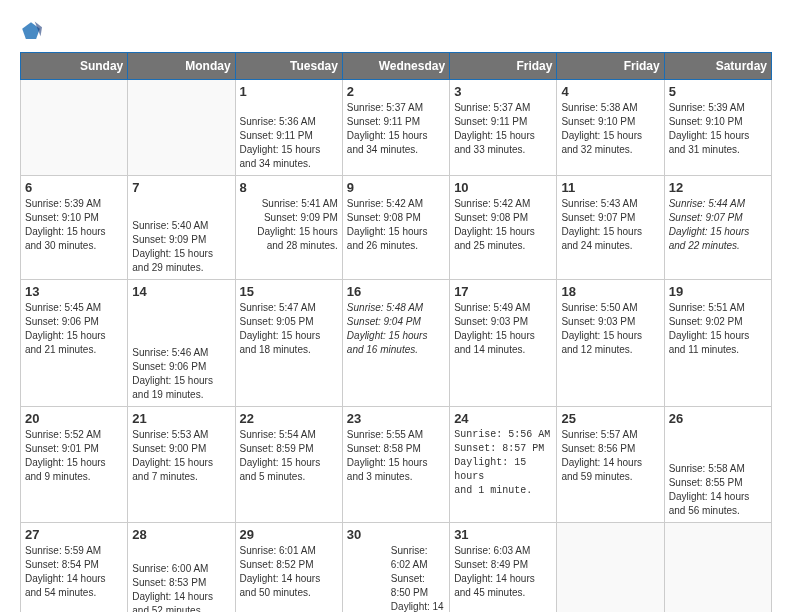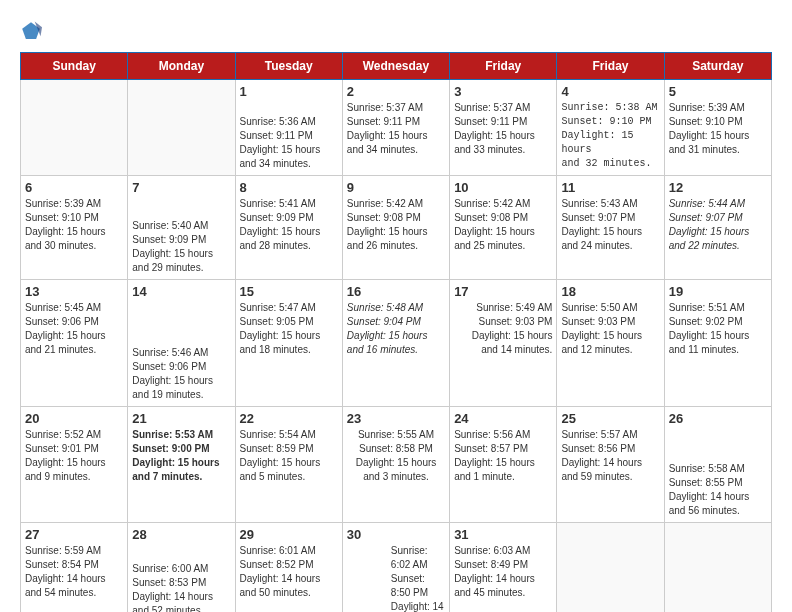--- a/index.html
+++ b/index.html
@@ -46,24 +46,24 @@
     .location-title {
       font-size: 15px;
       color: #333;
     }
     .calendar-table {
       width: 100%;
       border-collapse: collapse;
       font-size: 11px;
     }
     .calendar-table th {
-      background-color: #b91c1c;
+      background-color: #737373;
       color: white;
       padding: 6px 4px;
-      text-align: center;
+      text-align: right;
       font-size: 12px;
       font-weight: bold;
       border: 1px solid #1a6db5;
     }
     .calendar-table td {
       border: 1px solid #ccc;
       vertical-align: top;
       padding: 4px;
       width: calc(100% / 7);
       height: 90px;
@@ -137,21 +137,21 @@
         </td>
         <td>
           <span class="day-number">3</span>
           <div class="cell-text" style="white-space: pre-line;">Sunrise: 5:37 AM
 Sunset: 9:11 PM
 Daylight: 15 hours
 and 33 minutes.</div>
         </td>
         <td>
           <span class="day-number">4</span>
-          <div class="cell-text" style="white-space: pre-line; font-family: Liberation Mono, monospace;">Sunrise: 5:38 AM
+          <div class="cell-text" style="white-space: pre-line;">Sunrise: 5:38 AM
 Sunset: 9:10 PM
 Daylight: 15 hours
 and 32 minutes.</div>
         </td>
         <td>
           <span class="day-number">5</span>
           <div class="cell-text" style="white-space: pre-line;">Sunrise: 5:39 AM
 Sunset: 9:10 PM
 Daylight: 15 hours
 and 31 minutes.</div>
@@ -167,21 +167,21 @@
         </td>
         <td>
           <span class="day-number">7</span>
           <div class="cell-text" style="white-space: pre-line; margin-top: 24px;">Sunrise: 5:40 AM
 Sunset: 9:09 PM
 Daylight: 15 hours
 and 29 minutes.</div>
         </td>
         <td>
           <span class="day-number">8</span>
-          <div class="cell-text" style="white-space: pre-line;">Sunrise: 5:41 AM
+          <div class="cell-text" style="white-space: pre-line; text-align: right;">Sunrise: 5:41 AM
 Sunset: 9:09 PM
 Daylight: 15 hours
 and 28 minutes.</div>
         </td>
         <td>
           <span class="day-number">9</span>
           <div class="cell-text" style="white-space: pre-line;">Sunrise: 5:42 AM
 Sunset: 9:08 PM
 Daylight: 15 hours
 and 26 minutes.</div>
@@ -232,21 +232,21 @@
         </td>
         <td>
           <span class="day-number">16</span>
           <div class="cell-text" style="white-space: pre-line; font-style: italic;">Sunrise: 5:48 AM
 Sunset: 9:04 PM
 Daylight: 15 hours
 and 16 minutes.</div>
         </td>
         <td>
           <span class="day-number">17</span>
-          <div class="cell-text" style="white-space: pre-line; text-align: right;">Sunrise: 5:49 AM
+          <div class="cell-text" style="white-space: pre-line;">Sunrise: 5:49 AM
 Sunset: 9:03 PM
 Daylight: 15 hours
 and 14 minutes.</div>
         </td>
         <td>
           <span class="day-number">18</span>
           <div class="cell-text" style="white-space: pre-line;">Sunrise: 5:50 AM
 Sunset: 9:03 PM
 Daylight: 15 hours
 and 12 minutes.</div>
@@ -262,42 +262,42 @@
       <tr>
         <td>
           <span class="day-number">20</span>
           <div class="cell-text" style="white-space: pre-line;">Sunrise: 5:52 AM
 Sunset: 9:01 PM
 Daylight: 15 hours
 and 9 minutes.</div>
         </td>
         <td>
           <span class="day-number">21</span>
-          <div class="cell-text" style="white-space: pre-line; font-weight: bold;">Sunrise: 5:53 AM
+          <div class="cell-text" style="white-space: pre-line;">Sunrise: 5:53 AM
 Sunset: 9:00 PM
 Daylight: 15 hours
 and 7 minutes.</div>
         </td>
         <td>
           <span class="day-number">22</span>
           <div class="cell-text" style="white-space: pre-line;">Sunrise: 5:54 AM
 Sunset: 8:59 PM
 Daylight: 15 hours
 and 5 minutes.</div>
         </td>
         <td>
           <span class="day-number">23</span>
-          <div class="cell-text" style="white-space: pre-line; text-align: center;">Sunrise: 5:55 AM
+          <div class="cell-text" style="white-space: pre-line;">Sunrise: 5:55 AM
 Sunset: 8:58 PM
 Daylight: 15 hours
 and 3 minutes.</div>
         </td>
         <td>
           <span class="day-number">24</span>
-          <div class="cell-text" style="white-space: pre-line;">Sunrise: 5:56 AM
+          <div class="cell-text" style="white-space: pre-line; font-family: Liberation Mono, monospace;">Sunrise: 5:56 AM
 Sunset: 8:57 PM
 Daylight: 15 hours
 and 1 minute.</div>
         </td>
         <td>
           <span class="day-number">25</span>
           <div class="cell-text" style="white-space: pre-line;">Sunrise: 5:57 AM
 Sunset: 8:56 PM
 Daylight: 14 hours
 and 59 minutes.</div>

